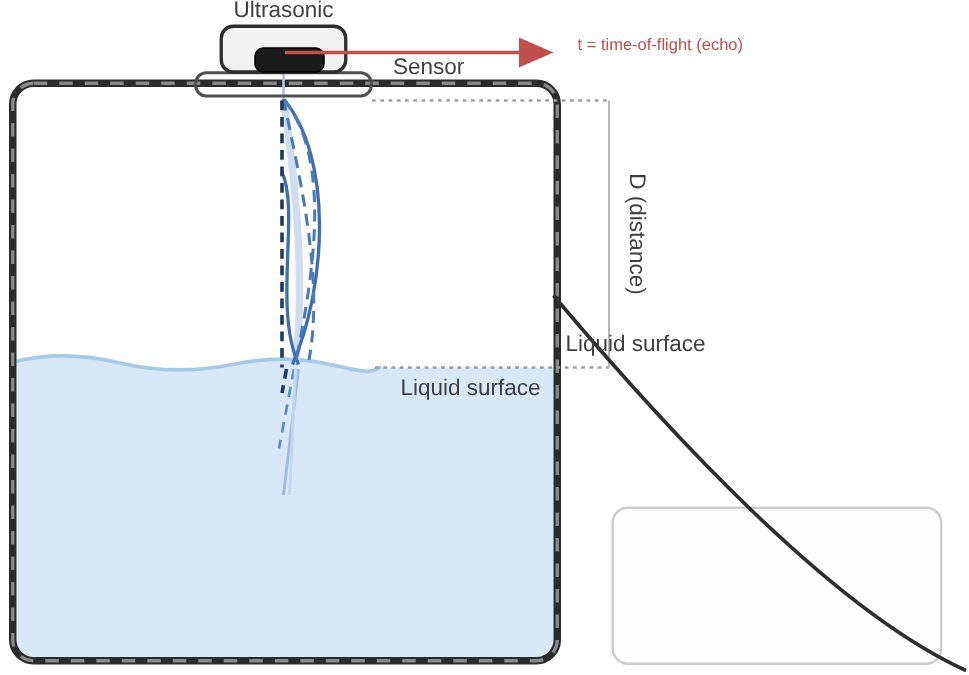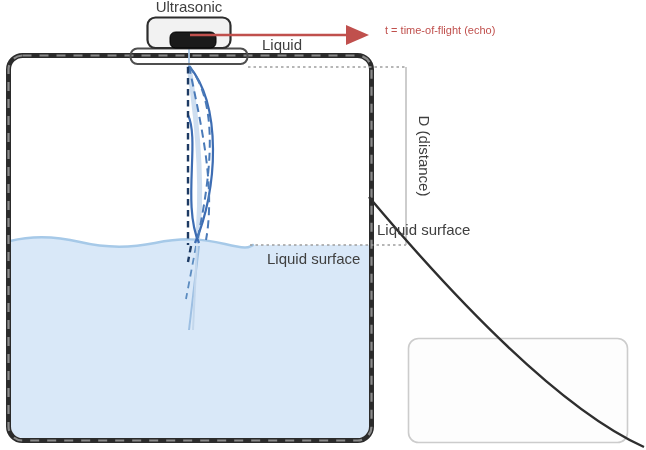--- a/index.html
+++ b/index.html
@@ -110,18 +110,18 @@
     <g>
       <path class="red-line" d="M190,35 L346,35"></path>
       <polygon class="red-head" points="346,25 369,35 346,45"></polygon>
     </g>
 
     <rect class="ctrl-box" x="408.5" y="338.5" width="219" height="104" rx="10"></rect>
     <path class="cable-line" d="M369,197 Q540,400 644,447"></path>
   </svg>
 
   <div class="label center lbl-ultrasonic">Ultrasonic</div>
-  <div class="label lbl-sensor">Liquid</div>
+  <div class="label lbl-sensor">Sensor</div>
   <div class="label lbl-tof">t = time-of-flight (echo)</div>
   <div class="label lbl-distance">D (distance)</div>
   <div class="label lbl-ls-outer">Liquid surface</div>
   <div class="label lbl-ls-inner">Liquid surface</div>
 </div>
 
 </body></html>

